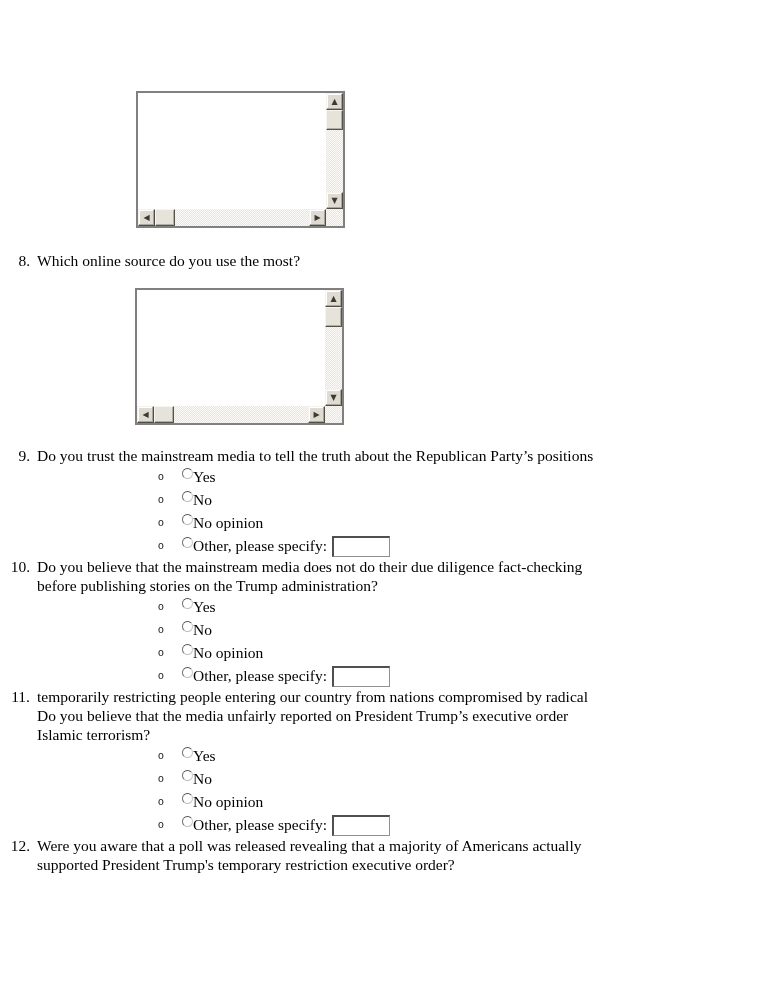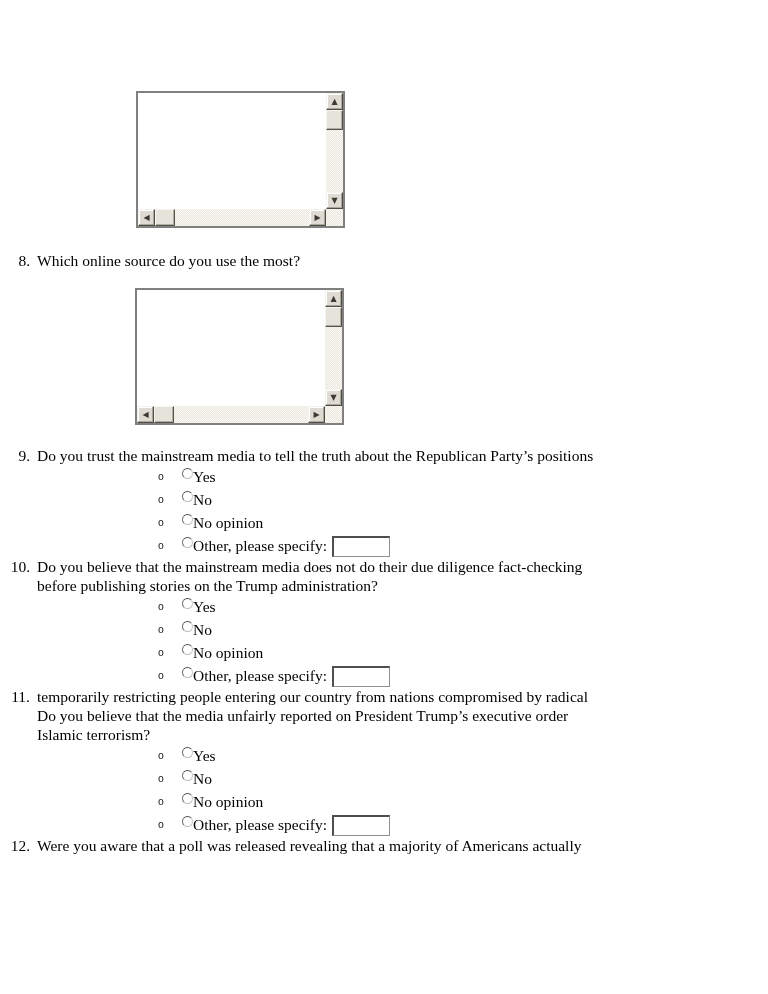--- a/index.html
+++ b/index.html
@@ -218,14 +218,15 @@
     <span class="radio"></span>
     <span class="opt-label">Other, please specify:</span>
     <input class="specify-input" value="" style="">
   </div>
 </div>
 
 <div class="q">
   <div class="qnum">12.</div>
   <div>
     <div class="qline">Were you aware that a poll was released revealing that a majority of Americans actually</div>
+    <div class="qline">supported President Trump's temporary restriction executive order?</div>
   </div>
 </div>
 
 </body></html>

